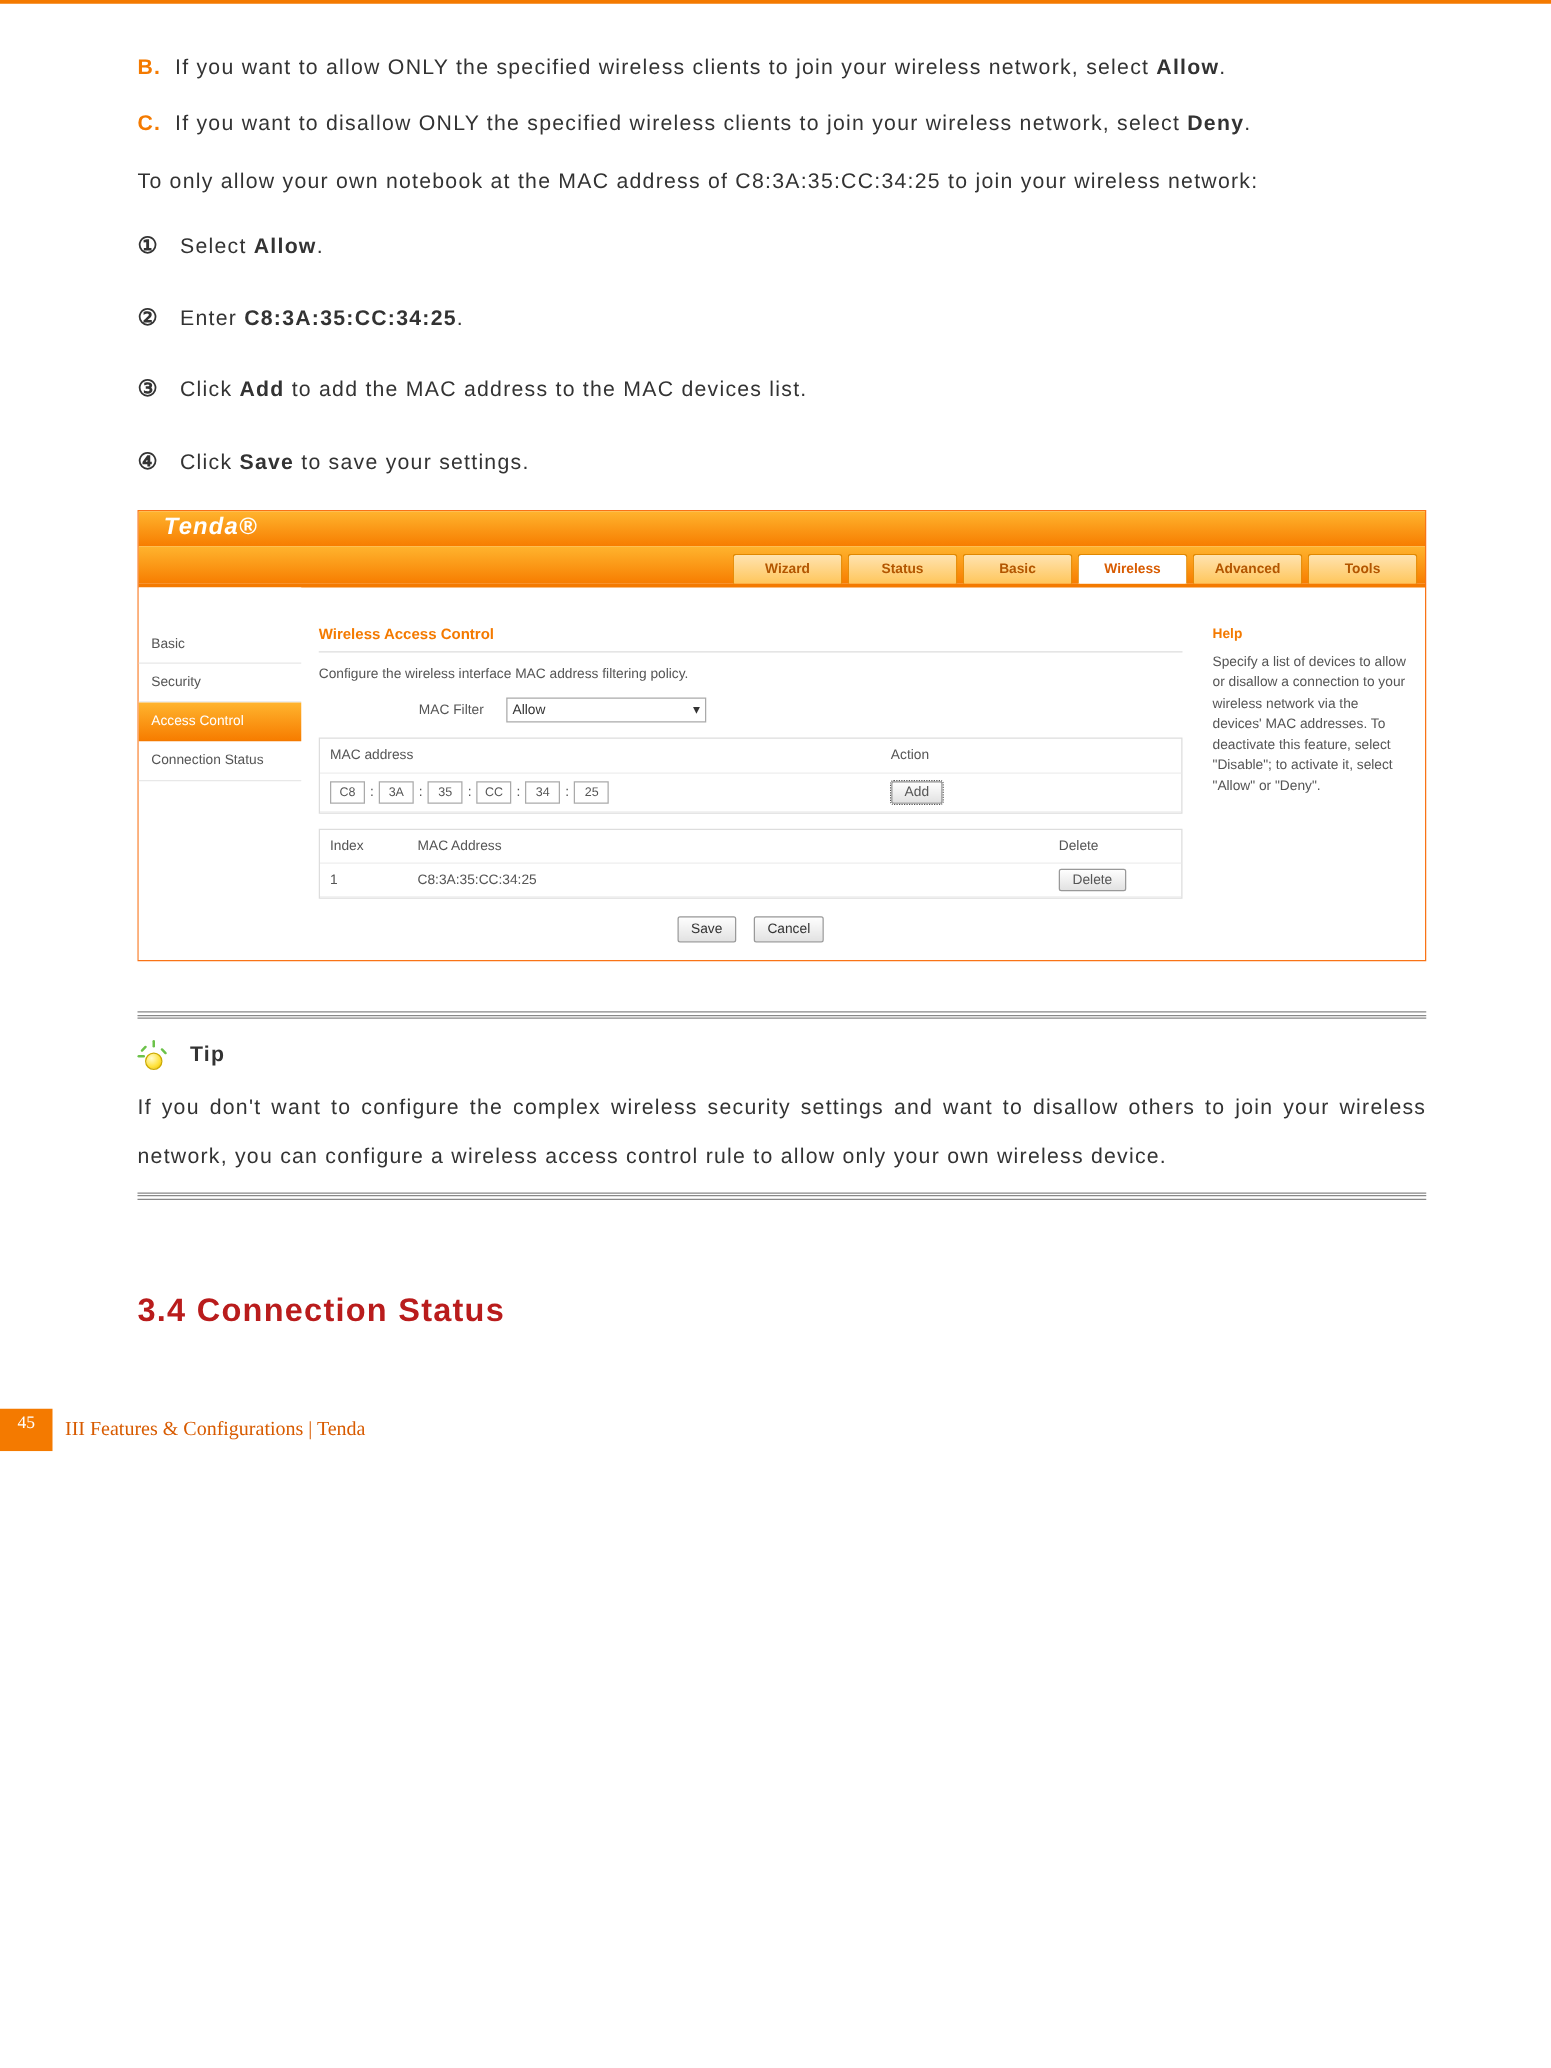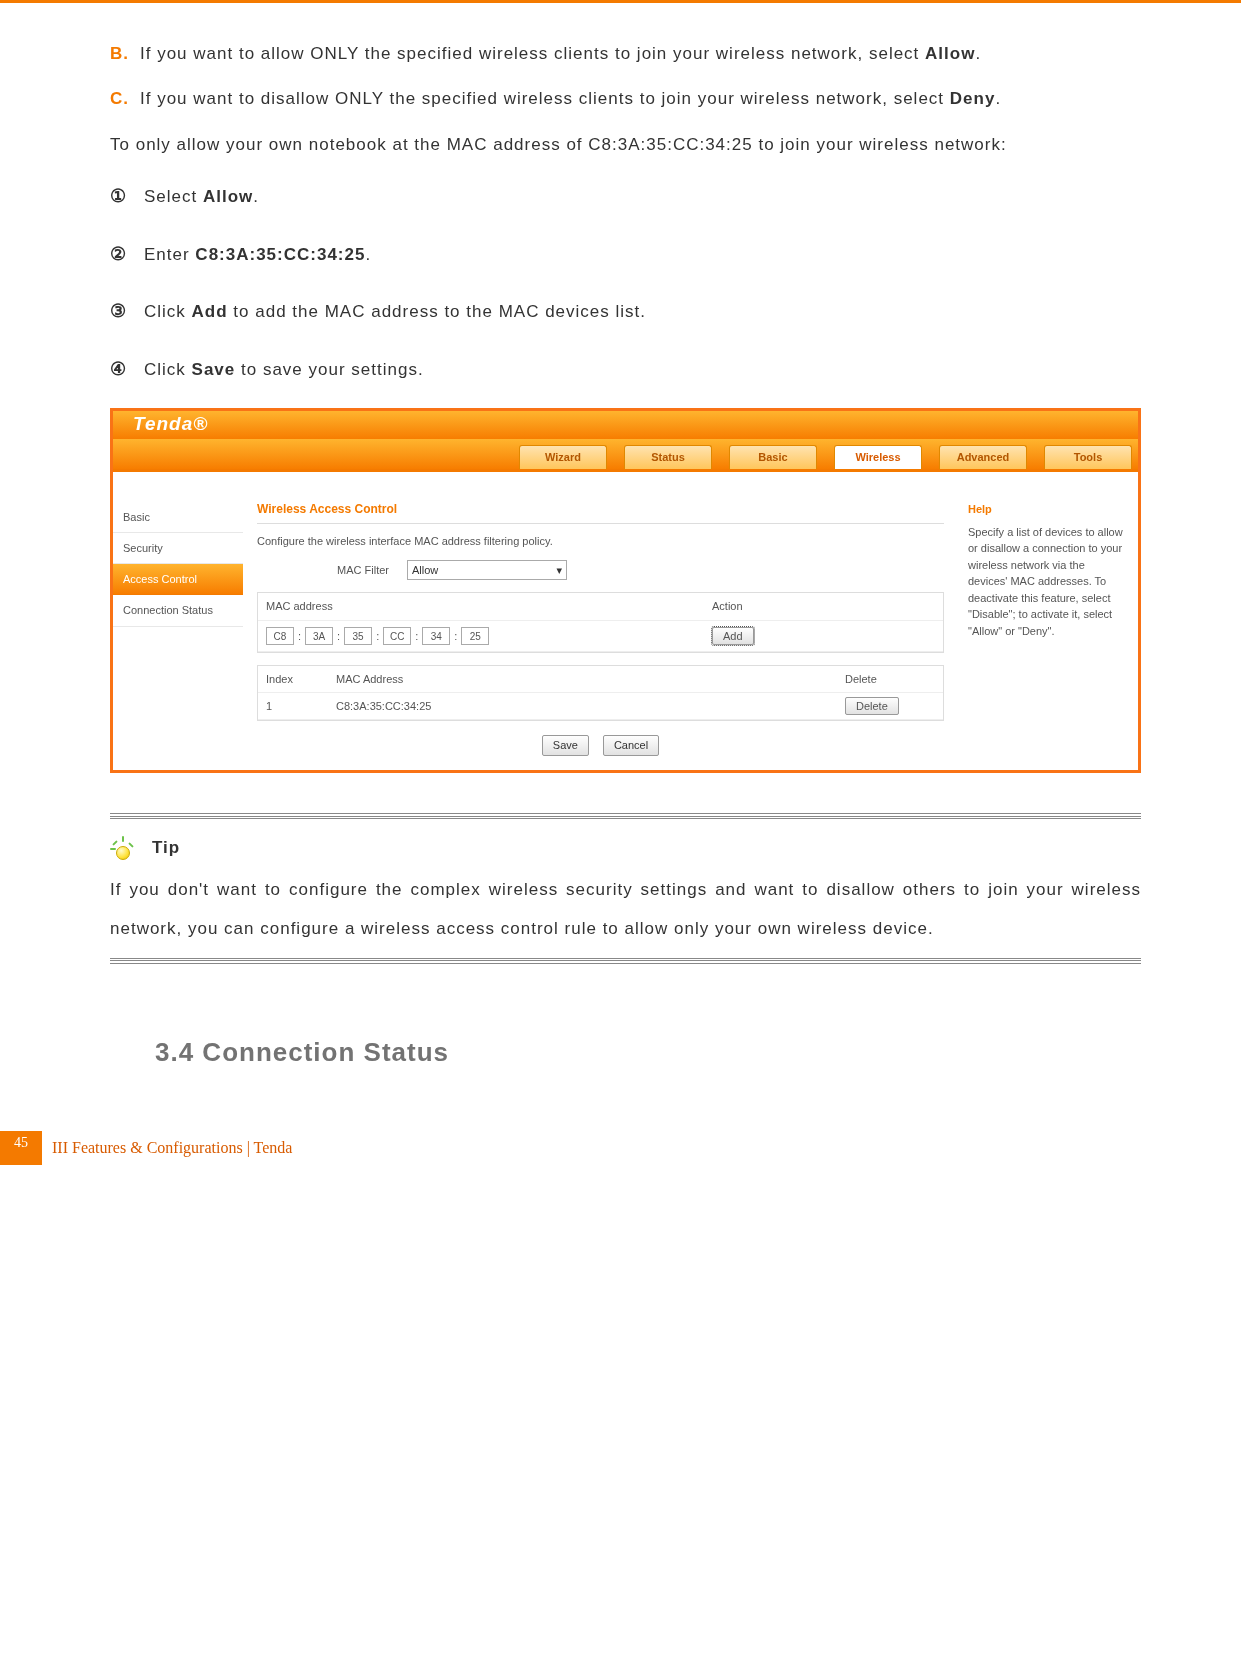--- a/index.html
+++ b/index.html
@@ -18,24 +18,24 @@
   }
   .lettered-item { display: flex; margin-bottom: 8px; }
   .letter-marker { color: #f47a00; font-weight: bold; flex: 0 0 30px; letter-spacing: 1px; }
   .lettered-text { flex: 1; letter-spacing: 1px; text-align: justify; }
   .bold { font-weight: bold; }
   .heading4 { font-weight: bold; letter-spacing: 1px; margin-top: 18px; margin-bottom: 4px;}
   .para { letter-spacing: 1px; margin-bottom: 6px; text-align: justify;}
   .circled-item { display: flex; margin: 14px 0 18px 0; align-items: baseline;}
   .circled-marker { flex: 0 0 34px; font-size: 18px; font-weight: bold;}
   .circled-text { flex:1; letter-spacing: 1px; }
-  .screenshot-wrap { border:3px solid #f97316; margin-top: 4px; background:#fff; font-size:12px; line-height:1.3; }
+  .screenshot-wrap { border:1px solid #f97316; margin-top: 4px; background:#fff; font-size:12px; line-height:1.3; }
   .ss-top { height:28px; background: linear-gradient(#ffb42e,#f77d00); display:flex; align-items:center; padding-left:20px;}
   .ss-logo { color:#fff; font-weight:bold; font-style:italic; font-size:19px; letter-spacing:1px;}
-  .ss-tabs-row { background:linear-gradient(#ffb42e,#f77d00); height:30px; display:flex; justify-content:flex-end; padding-right:6px; gap:17px; padding-top:6px;}
+  .ss-tabs-row { background:linear-gradient(#ffb42e,#f77d00); height:30px; display:flex; justify-content:flex-end; padding-right:6px; gap:4px; padding-top:6px;}
   .ss-tab { width:88px; height:24px; background:linear-gradient(#ffe3b0,#ffc65b); border:1px solid #e08800; border-bottom:none; border-radius:3px 3px 0 0; text-align:center; font-size:11px; color:#b35600; font-weight:bold; padding-top:4px;}
   .ss-tab.active { background:#fff; color:#d85b00; }
   .ss-orange-rule { height:3px; background:#f47a00; }
   .ss-body { display:flex; min-height:280px; }
   .ss-sidebar { width:130px; padding-top:30px; background:#fff;}
   .sb-item { padding:8px 10px; border-bottom:1px solid #e8e8e8; color:#555; font-size:11px;}
   .sb-item.active { background:linear-gradient(#ffb42e,#f77d00); color:#fff; border-bottom:1px solid #f47a00;}
   .ss-main { flex:1; padding:30px 14px 14px 14px; width:520px;}
   .ss-title { color:#f47a00; font-weight:bold; font-size:12px; border-bottom:1px solid #ddd; padding-bottom:6px;}
   .ss-desc { font-size:11px; color:#555; margin:10px 0 12px 0;}
@@ -55,21 +55,21 @@
   .ss-help-text { color:#555; line-height:1.5;}
   .tip-divider-top { border-top:1px solid #888; border-bottom:3px double #888; height:6px; margin-top:40px;}
   .tip-row { display:flex; align-items:flex-end; gap:16px; margin-top:10px;}
   .tip-icon { width:26px; height:28px; position:relative;}
   .bulb { position:absolute; left:6px; top:8px; width:14px; height:14px; background:radial-gradient(circle at 35% 30%, #fffbcc, #ffe23a 60%, #e6b800); border-radius:50%; border:1px solid #ccaa00;}
   .rays { position:absolute; left:0; top:0; width:26px; height:26px;}
   .ray { position:absolute; width:6px; height:2px; background:#6cc24a; border-radius:1px;}
   .tip-label { font-weight:bold; letter-spacing:1px; }
   .tip-text { letter-spacing:1px; line-height:2.3; text-align: justify; margin-top: 4px;}
   .tip-divider-bot { border-top:3px double #888; border-bottom:1px solid #888; height:6px; margin-top:10px;}
-  h2.section { font-size:26px; font-weight:bold; margin-top:60px; letter-spacing:1px; color:#737373;margin-left:45px;}
+  h2.section { font-size:26px; font-weight:bold; margin-top:60px; letter-spacing:1px; color:#b91c1c;}
   .footer { display:flex; align-items:stretch; margin-top:40px;}
   .foot-num { background:#f47a00; color:#fff; width:42px; text-align:center; font-size:14px; padding:4px 0; font-family: 'Comic Sans MS', cursive;}
   .foot-text { color:#d85b00; padding:8px 10px; font-size:16px; font-family: 'Comic Sans MS', cursive;}
 </style>
 </head>
 <body>
 
 <div class="top-rule"></div>
 
 <div class="page">

